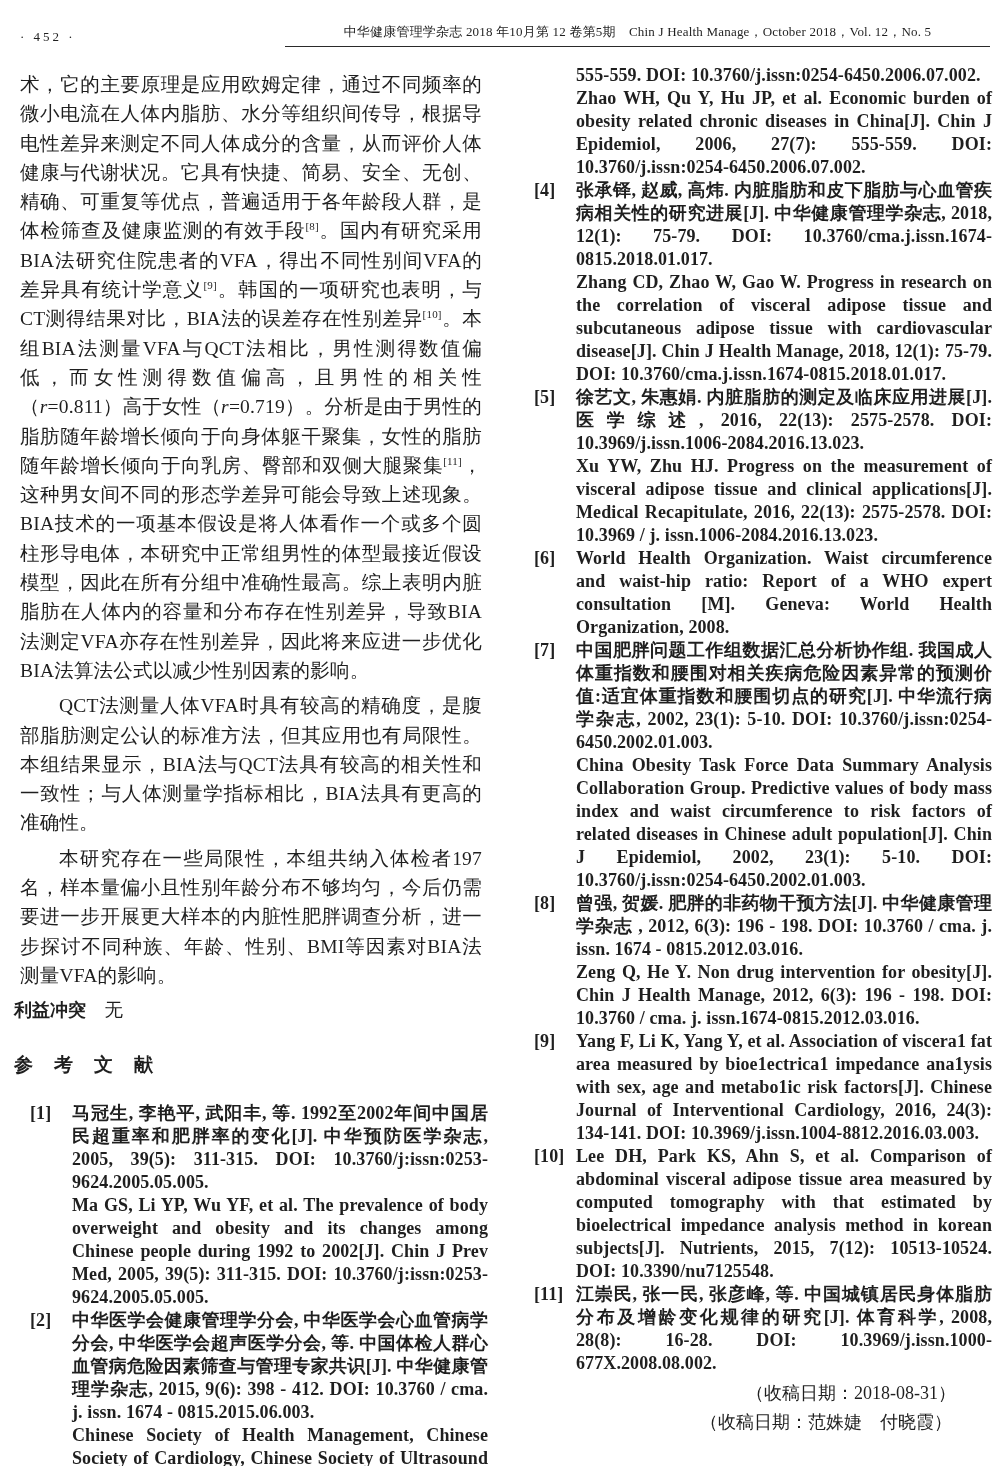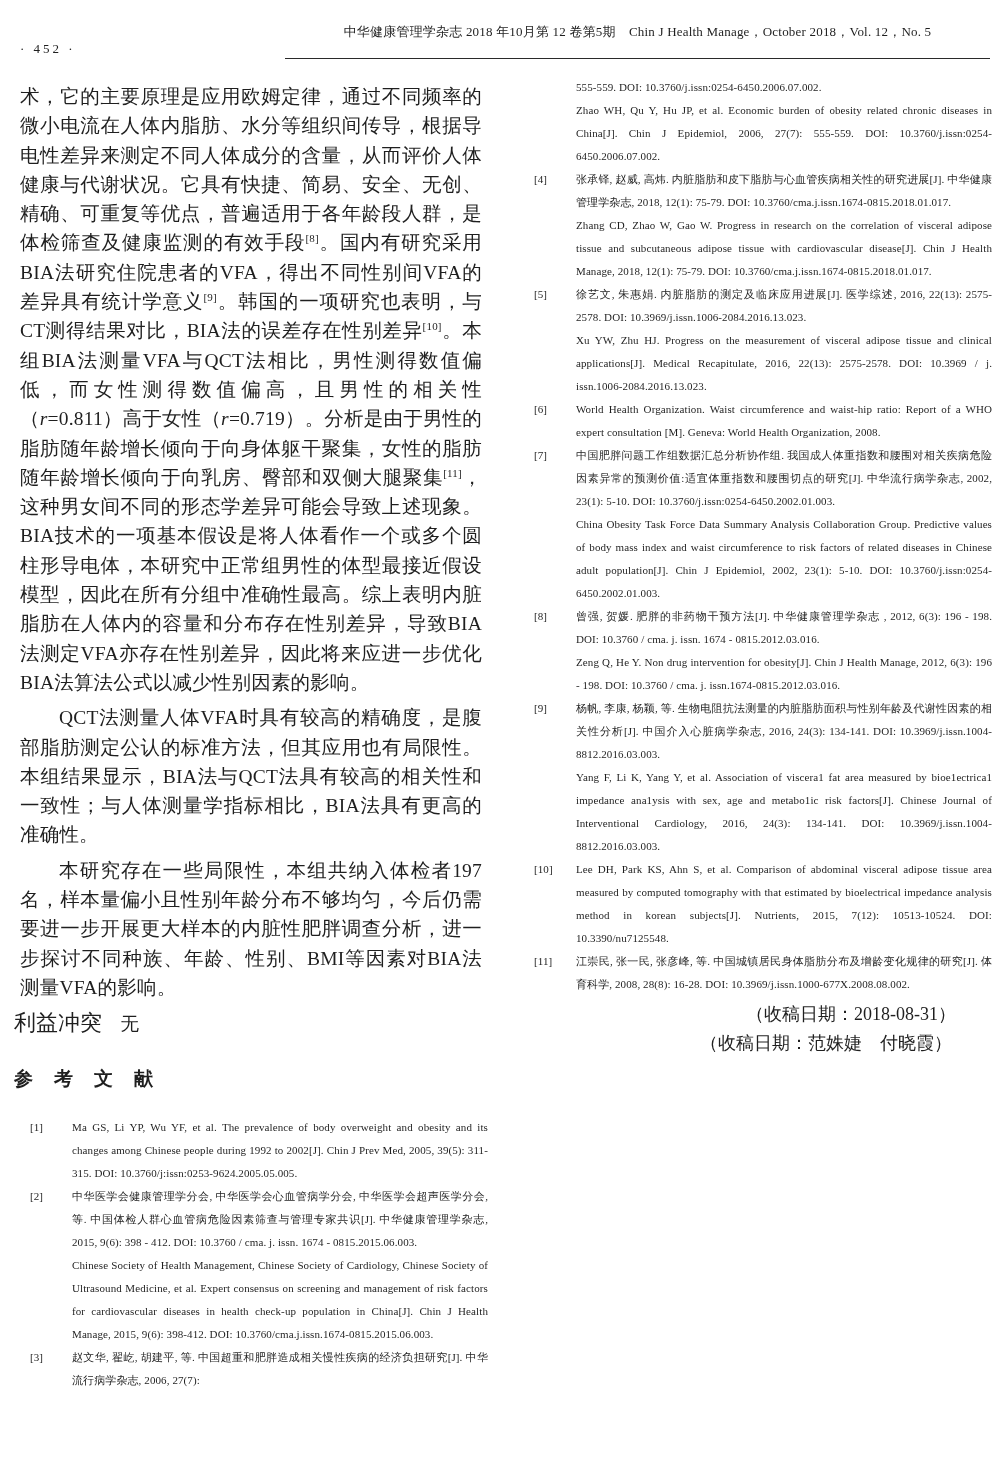--- a/index.html
+++ b/index.html
@@ -14,56 +14,57 @@
   
   .header{
     display:flex;align-items:flex-end;
     padding:13px 10px 0 20px;
     font-size:13px;line-height:20px;margin-top:9px;
   }
   .pageno{width:105px;letter-spacing:3px;white-space:nowrap;}
   .journal{
     flex:1;margin-left:160px;text-align:center;
     border-bottom:1.4px solid #2a2a2a;
-    padding-bottom:16px;white-space:nowrap;
+    padding-bottom:4px;white-space:nowrap;
     letter-spacing:0.2px;
   }
 
   
   .columns{display:flex;gap:30px;padding:17px 8px 0 14px;}
   .col{flex:1;min-width:0;}
 
   
   .body-p{
     font-size:19.5px;line-height:29.3px;
     text-align:justify;margin:6px;
     letter-spacing:0.2px;
   }
   .body-p.ind{text-indent:2em;}
   .body-p sup{font-size:11px;line-height:0;vertical-align:super;}
   .body-p i{font-style:italic;font-family:"Liberation Serif","DejaVu Serif",serif;}
 
   .coi{font-size:18.5px;line-height:29.3px;margin:0;}
   .coi .coi-label{
     font-family:"Liberation Sans","DejaVu Sans",sans-serif;
-    font-weight:400;font-size:22px;
+    font-weight:700;font-size:18px;
   }
   .coi .coi-value{margin-left:1em;}
 
   
   .refs-heading{
     font-family:"Liberation Sans","DejaVu Sans",sans-serif;
     font-weight:700;font-size:19px;
     text-align:left;margin:26px 0 24px 0;
     letter-spacing:1px;
   }
   .ref{
     position:relative;padding-left:58px;
-    font-size:11px;line-height:23px;
+    font-size:18px;line-height:23px;
     letter-spacing:0.1px;
+    font-weight:bold;
   }
   .ref .num{position:absolute;left:16px;top:0;}
   .ref .zh,.ref .en{text-align:justify;}
   .ref.cont{}
 
   
   .received{
     font-size:18px;line-height:28px;text-align:right;
     padding-right:36px;margin-top:4px;
   }
@@ -91,20 +92,21 @@
       <p class="body-p ind">本研究存在一些局限性，本组共纳入体检者197名，样本量偏小且性别年龄分布不够均匀，今后仍需要进一步开展更大样本的内脏性肥胖调查分析，进一步探讨不同种族、年龄、性别、BMI等因素对BIA法测量VFA的影响。</p>
 
       <p class="coi">
         <span class="coi-label">利益冲突</span><span class="coi-value">无</span>
       </p>
 
       <div class="refs-heading">参　考　文　献</div>
 
       <div class="ref">
         <span class="num">[1]</span>
+        <div class="zh">马冠生, 李艳平, 武阳丰, 等. 1992至2002年间中国居民超重率和肥胖率的变化[J]. 中华预防医学杂志, 2005, 39(5): 311-315. DOI: 10.3760/j:issn:0253-9624.2005.05.005.</div>
         <div class="en">Ma GS, Li YP, Wu YF, et al. The prevalence of body overweight and obesity and its changes among Chinese people during 1992 to 2002[J]. Chin J Prev Med, 2005, 39(5): 311-315. DOI: 10.3760/j:issn:0253-9624.2005.05.005.</div>
       </div>
 
       <div class="ref">
         <span class="num">[2]</span>
         <div class="zh">中华医学会健康管理学分会, 中华医学会心血管病学分会, 中华医学会超声医学分会, 等. 中国体检人群心血管病危险因素筛查与管理专家共识[J]. 中华健康管理学杂志, 2015, 9(6): 398 - 412. DOI: 10.3760 / cma. j. issn. 1674 - 0815.2015.06.003.</div>
         <div class="en">Chinese Society of Health Management, Chinese Society of Cardiology, Chinese Society of Ultrasound Medicine, et al. Expert consensus on screening and management of risk factors for cardiovascular diseases in health check-up population in China[J]. Chin J Health Manage, 2015, 9(6): 398-412. DOI: 10.3760/cma.j.issn.1674-0815.2015.06.003.</div>
       </div>
 
       <div class="ref">
@@ -145,21 +147,20 @@
       </div>
 
       <div class="ref">
         <span class="num">[8]</span>
         <div class="zh">曾强, 贺媛. 肥胖的非药物干预方法[J]. 中华健康管理学杂志 , 2012, 6(3): 196 - 198. DOI: 10.3760 / cma. j. issn. 1674 - 0815.2012.03.016.</div>
         <div class="en">Zeng Q, He Y. Non drug intervention for obesity[J]. Chin J Health Manage, 2012, 6(3): 196 - 198. DOI: 10.3760 / cma. j. issn.1674-0815.2012.03.016.</div>
       </div>
 
       <div class="ref">
         <span class="num">[9]</span>
-        <div class="zh">杨帆, 李康, 杨颖, 等. 生物电阻抗法测量的内脏脂肪面积与性别年龄及代谢性因素的相关性分析[J]. 中国介入心脏病学杂志, 2016, 24(3): 134-141. DOI: 10.3969/j.issn.1004-8812.2016.03.003.</div>
         <div class="en">Yang F, Li K, Yang Y, et al. Association of viscera1 fat area measured by bioe1ectrica1 impedance ana1ysis with sex, age and metabo1ic risk factors[J]. Chinese Journal of Interventional Cardiology, 2016, 24(3): 134-141. DOI: 10.3969/j.issn.1004-8812.2016.03.003.</div>
       </div>
 
       <div class="ref">
         <span class="num">[10]</span>
         <div class="en">Lee DH, Park KS, Ahn S, et al. Comparison of abdominal visceral adipose tissue area measured by computed tomography with that estimated by bioelectrical impedance analysis method in korean subjects[J]. Nutrients, 2015, 7(12): 10513-10524. DOI: 10.3390/nu7125548.</div>
       </div>
 
       <div class="ref">
         <span class="num">[11]</span>

